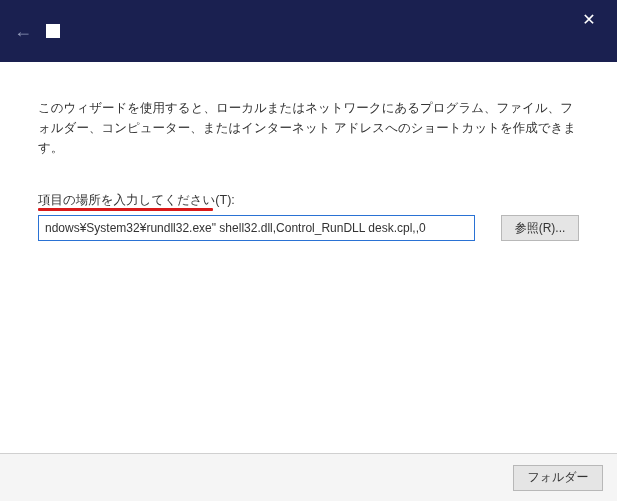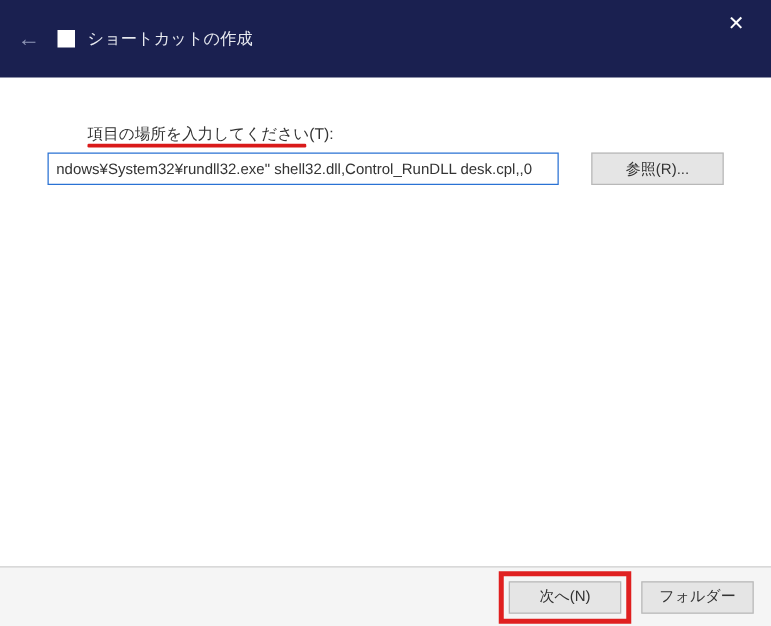--- a/index.html
+++ b/index.html
@@ -64,21 +64,20 @@
     .description {
       color: #333;
       font-size: 12.5px;
       line-height: 1.6;
       margin-bottom: 32px;
     }
     .input-label-wrap {
       position: relative;
       display: inline-block;
       margin-bottom: 6px;
-      margin-left: 32px;
     }
     .input-label {
       color: #333;
       font-size: 12.5px;
     }
     .red-underline {
       position: absolute;
       bottom: -2px;
       left: 0;
       width: 175px;
@@ -95,21 +94,21 @@
       flex: 1;
       height: 26px;
       border: 1px solid #2a72d4;
       padding: 0 6px;
       font-size: 12px;
       color: #333;
       outline: none;
       font-family: inherit;
     }
     .browse-btn {
-      width: 106px;
+      width: 78px;
       height: 26px;
       background: #e5e5e5;
       border: 1px solid #b8b8b8;
       font-size: 12px;
       color: #333;
       cursor: pointer;
       margin-left: 16px;
     }
     .continue-text {
       color: #333;
@@ -147,36 +146,33 @@
     .highlight-box .footer-btn {
       margin: 0;
     }
   </style>
 </head>
 <body>
 
 <div class="titlebar">
   <span class="back-arrow">←</span>
   <span class="window-icon"></span>
-  <span class="titlebar-text">ショートカットの作成</span>
   <span class="close-btn">✕</span>
 </div>
 
 <div class="content">
+  <div class="description">このウィザードを使用すると、ローカルまたはネットワークにあるプログラム、ファイル、フォルダー、コンピューター、またはインターネット アドレスへのショートカットを作成できます。</div>
   
   <div class="input-label-wrap">
     <div class="input-label">項目の場所を入力してください(T):</div>
     <div class="red-underline"></div>
   </div>
   
   <div class="input-row">
     <input type="text" class="location-input" value="ndows¥System32¥rundll32.exe&quot; shell32.dll,Control_RunDLL desk.cpl,,0" style="">
     <button class="browse-btn">参照(R)...</button>
   </div>
   
 </div>
 
 <div class="footer">
-  <span class="highlight-box">
-    <button class="footer-btn">次へ(N)</button>
-  </span>
   <button class="footer-btn">フォルダー</button>
 </div>
 
 </body></html>

